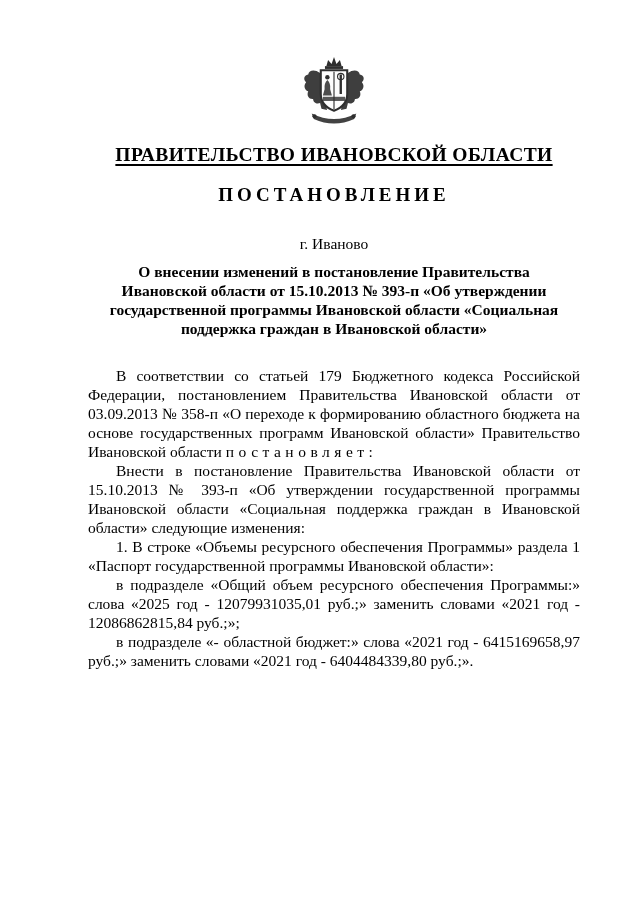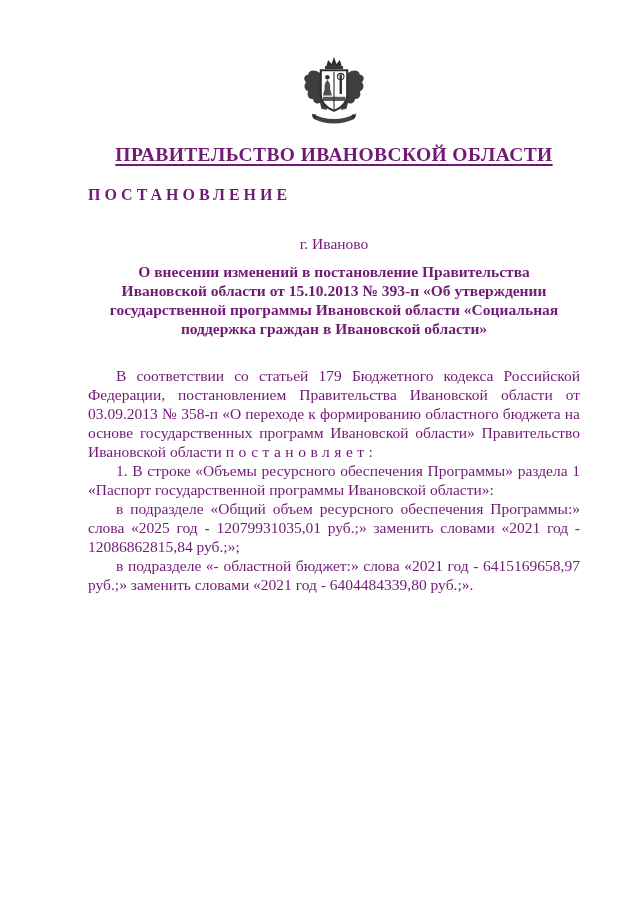--- a/index.html
+++ b/index.html
@@ -1,21 +1,21 @@
 <!DOCTYPE html>
 <html lang="ru"><head>
 <meta charset="utf-8">
 <style>
   html, body { margin: 0; padding: 0; background: #ffffff; }
   .page {
     width: 640px;
     height: 905px;
     box-sizing: border-box;
     background: #ffffff;
-    color: #701a75;
+    color: #000000;
     font-family: "Liberation Serif", "DejaVu Serif", serif;
     padding: 55px 60px 0 88px;
     overflow: hidden;
     position: relative;
   }
   .emblem-wrap {
     text-align: center;
     height: 78px;
     line-height: 0;
   }
@@ -25,22 +25,22 @@
     font-size: 19.5px;
     line-height: 24px;
     font-weight: bold;
     letter-spacing: 0.4px;
     text-decoration: underline;
     text-decoration-thickness: 2px;
     text-underline-offset: 3px;
   }
   .doc-type {
     margin: 18px 0 0 0;
-    text-align: left;
-    font-size: 16px;
+    text-align: center;
+    font-size: 19px;
     line-height: 20px;
     font-weight: bold;
     letter-spacing: 4px;
   }
   .date-block {
     margin-top: 29px;
     text-align: center;
     font-size: 15.5px;
     line-height: 19px;
   }
@@ -98,18 +98,19 @@
   <h2 class="doc-type">ПОСТАНОВЛЕНИЕ</h2>
 
   <div class="date-block">
     <div>г. Иваново</div>
   </div>
 
   <div class="doc-title">О внесении изменений в постановление Правительства Ивановской области от 15.10.2013 № 393-п «Об утверждении государственной программы Ивановской области «Социальная поддержка граждан в Ивановской области»</div>
 
   <div class="body-text">
     <p class="para"><span>В соответствии со статьей 179 Бюджетного кодекса Российской Федерации, постановлением Правительства Ивановской области от 03.09.2013 № 358-п «О переходе к формированию областного бюджета на основе государственных программ Ивановской области» Правительство Ивановской области </span><span class="decree-word">постановляет</span><span>:</span></p>
+    <p class="para">Внести в постановление Правительства Ивановской области от 15.10.2013 № 393-п «Об утверждении государственной программы Ивановской области «Социальная поддержка граждан в Ивановской области» следующие изменения:</p>
     <p class="para">1. В строке «Объемы ресурсного обеспечения Программы» раздела 1 «Паспорт государственной программы Ивановской области»:</p>
     <p class="para">в подразделе «Общий объем ресурсного обеспечения Программы:» слова «2025 год - 12079931035,01 руб.;» заменить словами «2021 год - 12086862815,84 руб.;»;</p>
     <p class="para">в подразделе «- областной бюджет:» слова «2021 год - 6415169658,97 руб.;» заменить словами «2021 год - 6404484339,80 руб.;».</p>
   </div>
 
 </div>
 
 </body></html>

